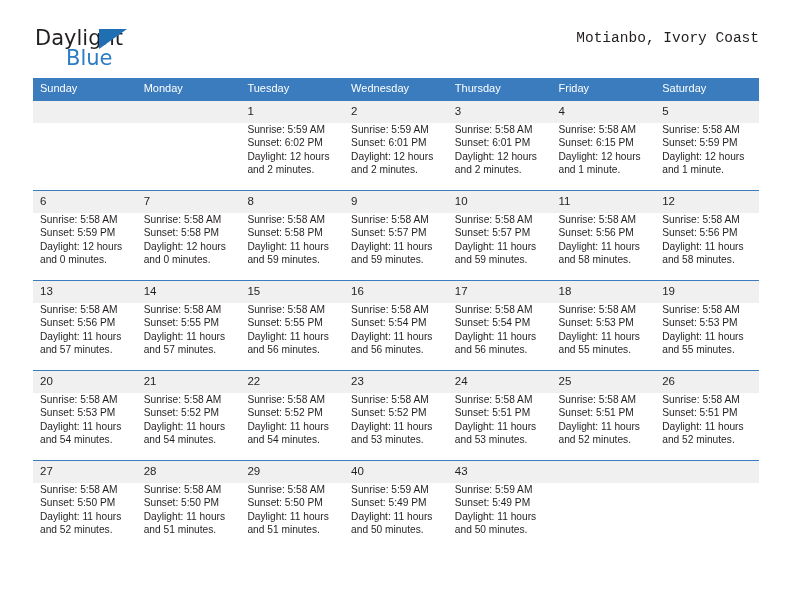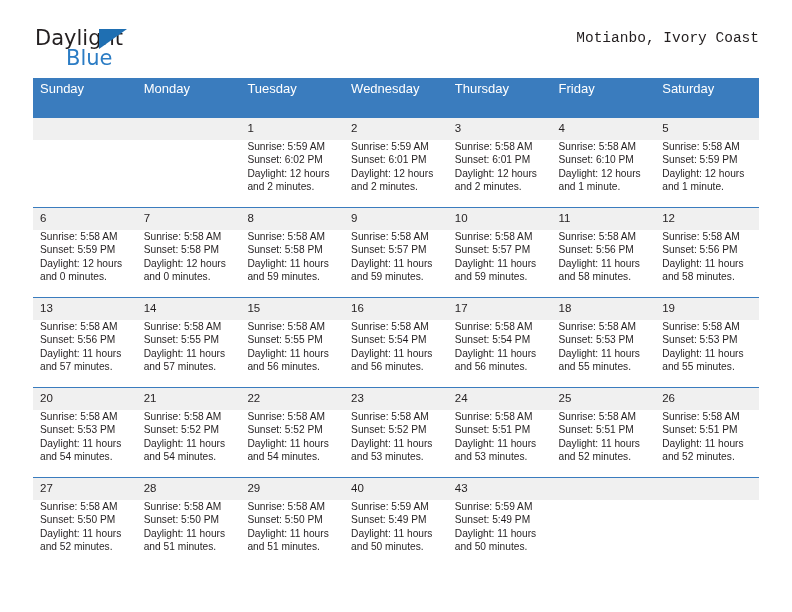--- a/index.html
+++ b/index.html
@@ -90,24 +90,24 @@
   .calendar {
     width: 726px;
     border-collapse: collapse;
     table-layout: fixed;
   }
   .calendar col { width: 103.71px; }
 
   thead th {
     background: #3a7cbe;
     color: #ffffff;
-    font-size: 13px;
+    font-size: 11px;
     font-weight: 400;
     text-align: left;
-    padding: 4px 0 22px 7px;
+    padding: 4px 0 5px 7px;
     height: 13px;
     line-height: 13px;
   }
 
   tbody td {
     vertical-align: top;
     padding: 0;
     border-top: 1.5px solid #3a7cbe;
     height: 89px;
   }
@@ -199,21 +199,21 @@
               <div>Sunrise: 5:58 AM</div>
               <div>Sunset: 6:01 PM</div>
               <div>Daylight: 12 hours</div>
               <div>and 2 minutes.</div>
             </div>
           </td>
           <td class="">
             <div class="daynum">4</div>
             <div class="detail">
               <div>Sunrise: 5:58 AM</div>
-              <div>Sunset: 6:10 PM</div>
+              <div>Sunset: 6:15 PM</div>
               <div>Daylight: 12 hours</div>
               <div>and 1 minute.</div>
             </div>
           </td>
           <td class="">
             <div class="daynum">5</div>
             <div class="detail">
               <div>Sunrise: 5:58 AM</div>
               <div>Sunset: 5:59 PM</div>
               <div>Daylight: 12 hours</div>

